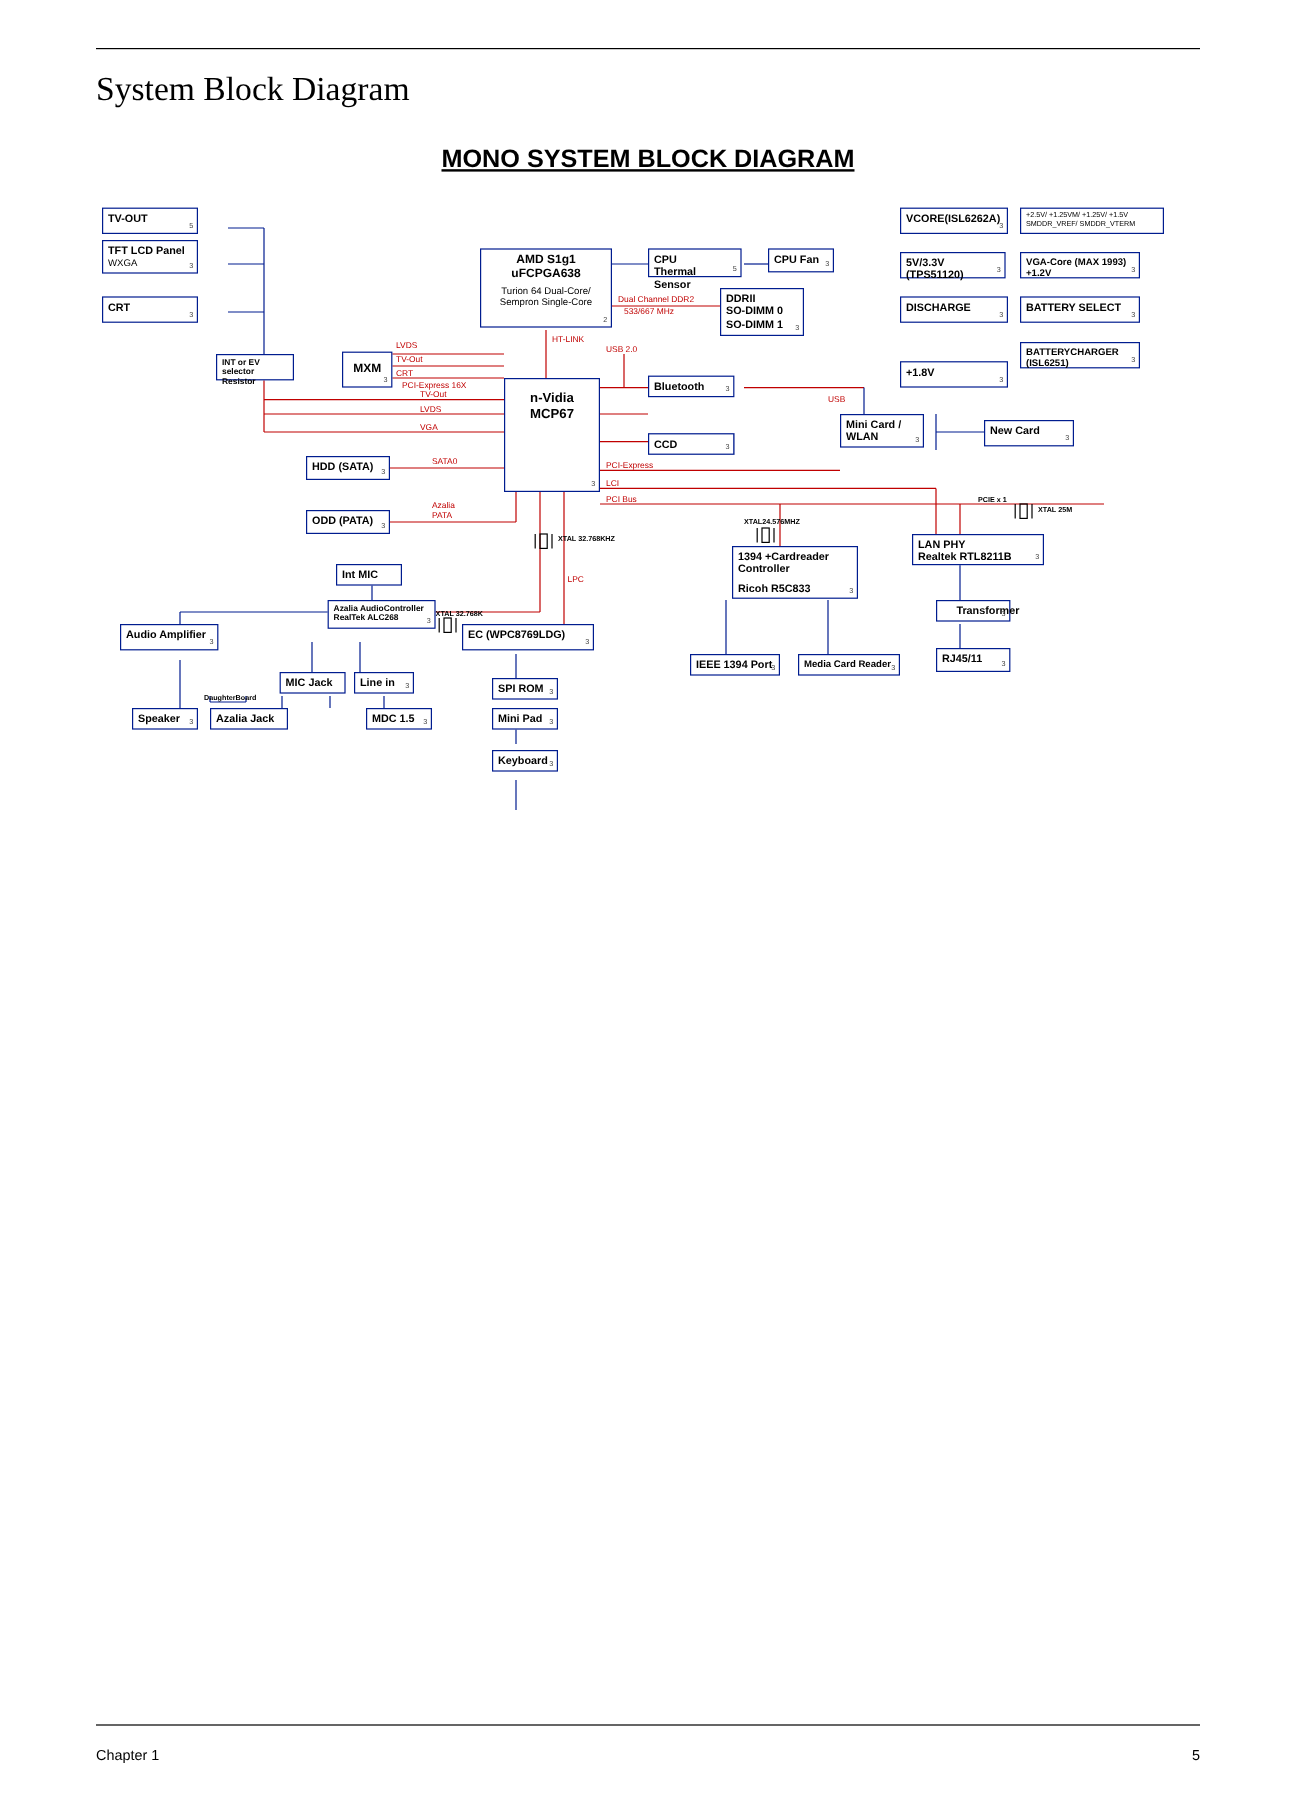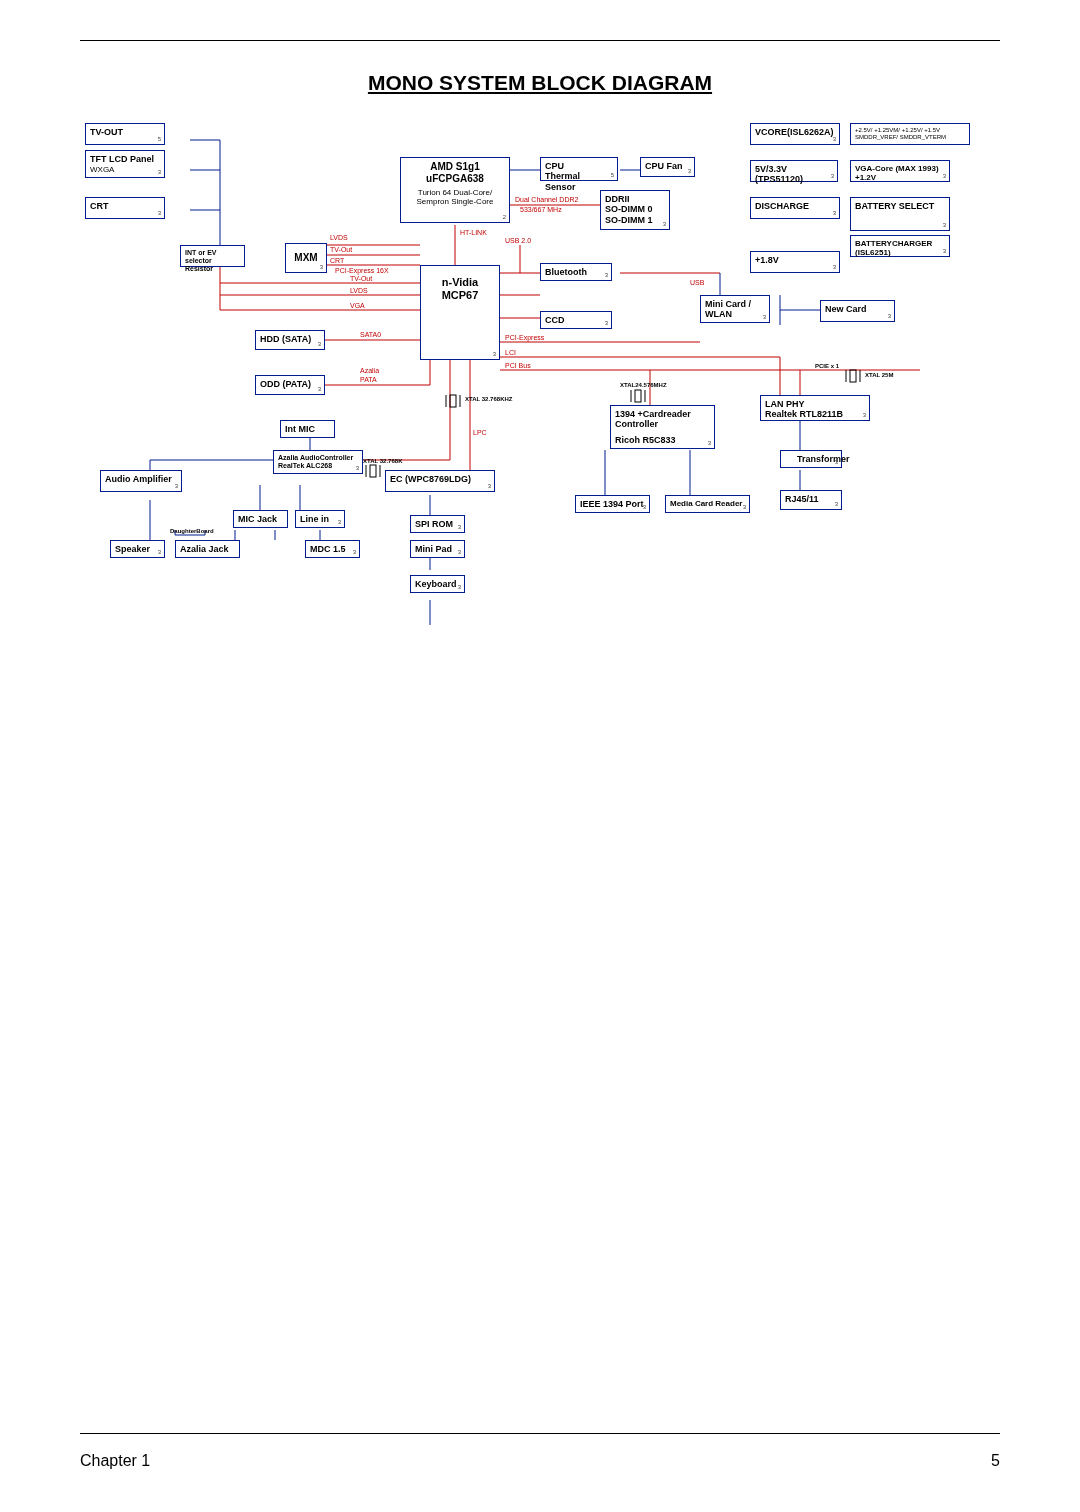--- a/index.html
+++ b/index.html
@@ -87,29 +87,30 @@
     bottom: 42px;
   }
   .footer-line {
     border: none;
     border-top: 1px solid #000;
   }
   .footer-row {
     display: flex;
     justify-content: space-between;
     font-family: Arial, sans-serif;
-    font-size: 16px;
+    font-size: 12px;
     padding-top: 10px;
   }
 </style>
 </head>
 <body>
 
 <div class="page">
   <hr class="hr-top">
+  <div class="section-title">System Block Diagram</div>
   <div class="diagram-title">MONO SYSTEM BLOCK DIAGRAM</div>
 
   <div class="diagram">
 
     <svg class="wires">
 
       <line x1="110" y1="25" x2="140" y2="25" stroke="#001c8f"></line>
       <line x1="110" y1="55" x2="140" y2="55" stroke="#001c8f"></line>
       <line x1="110" y1="95" x2="140" y2="95" stroke="#001c8f"></line>
       <line x1="140" y1="25" x2="140" y2="138" stroke="#001c8f"></line>
@@ -301,21 +302,21 @@
     <div class="box" style="left:700px; top:335px; width:62px; height:18px;padding-left:16px;"><span>Transformer</span><span class="page-ref">3</span></div>
     <div class="box" style="left:700px; top:375px; width:62px; height:20px;"><span>RJ45/11</span><span class="page-ref">3</span></div>
 
     <div class="box" style="left:670px; top:8px; width:90px; height:22px;"><span>VCORE(ISL6262A)</span><span class="page-ref">3</span></div>
     <div class="box" style="left:770px; top:8px; width:120px; height:22px; font-size:6px; font-weight:normal;"><span style="white-space:pre-line;">+2.5V/ +1.25VM/ +1.25V/ +1.5V
 SMDDR_VREF/ SMDDR_VTERM</span></div>
     <div class="box" style="left:670px; top:45px; width:88px; height:22px;"><span>5V/3.3V (TPS51120)</span><span class="page-ref">3</span></div>
     <div class="box" style="left:770px; top:45px; width:100px; height:22px; font-size:8px;"><span style="white-space:pre-line;">VGA-Core (MAX 1993)
 +1.2V</span><span class="page-ref">3</span></div>
     <div class="box" style="left:670px; top:82px; width:90px; height:22px;"><span>DISCHARGE</span><span class="page-ref">3</span></div>
-    <div class="box" style="left:770px; top:82px; width:100px; height:34px;"><span>BATTERY SELECT</span><span class="page-ref">3</span></div>
+    <div class="box" style="left:770px; top:82px; width:100px; height:22px;"><span>BATTERY SELECT</span><span class="page-ref">3</span></div>
     <div class="box" style="left:670px; top:136px; width:90px; height:22px;"><span>+1.8V</span><span class="page-ref">3</span></div>
     <div class="box" style="left:770px; top:120px; width:100px; height:22px; font-size:8px;"><span style="white-space:pre-line;">BATTERYCHARGER
 (ISL6251)</span><span class="page-ref">3</span></div>
 
   </div>
 
   <div class="footer">
     <hr class="footer-line">
     <div class="footer-row">
       <span>Chapter 1</span>

